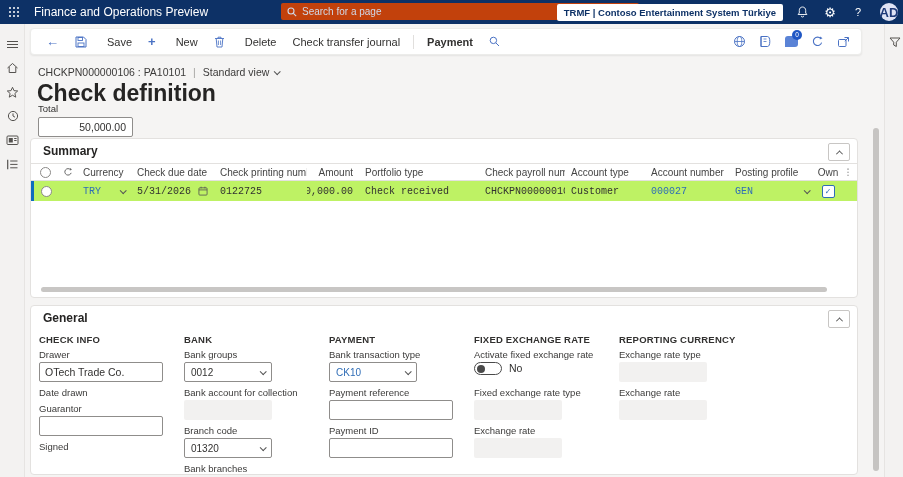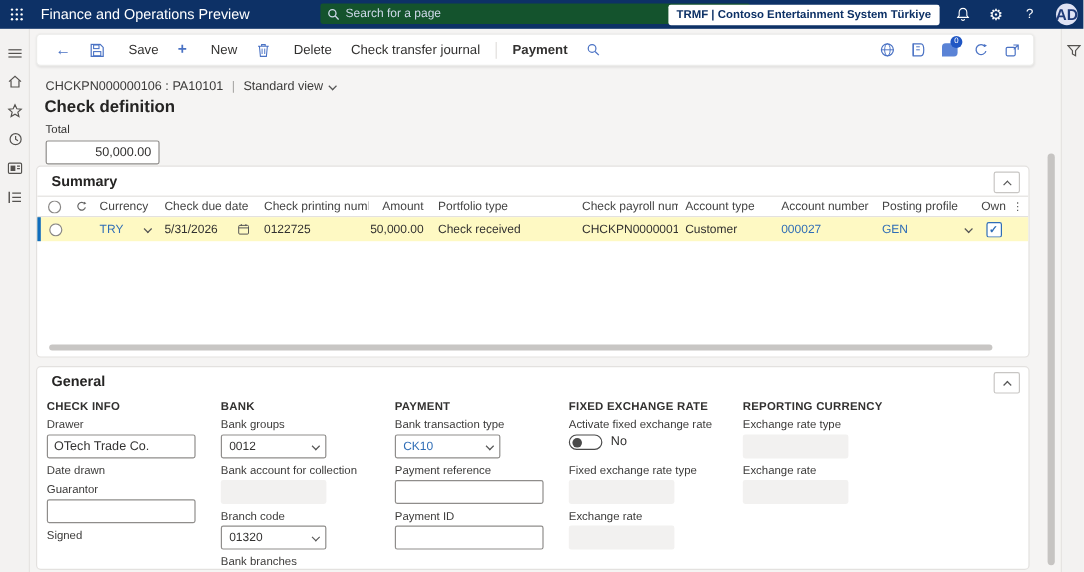--- a/index.html
+++ b/index.html
@@ -6,22 +6,22 @@
   html,body { width:903px; height:477px; overflow:hidden; background:#f5f4f3;
               font-family:"Liberation Sans", sans-serif; color:#323130; }
   .screen { position:relative; width:903px; height:477px; }
 
   
   .topbar { position:absolute; top:0; left:0; width:903px; height:24px;
             background:#0d3166; color:#fff; z-index:30; }
   .waffle { position:absolute; left:6px; top:4px; width:16px; height:16px;
             display:flex; align-items:center; justify-content:center; cursor:pointer; }
   .app-title { position:absolute; left:34px; top:5px; font-size:12px; font-weight:normal; }
-  .top-search { position:absolute; left:267px; top:3px; width:358px; height:17px;
-                background:#14532d; border-radius:2px; display:flex; align-items:center;
+  .top-search { position:absolute; left:281px; top:3px; width:358px; height:17px;
+                background:#c2410c; border-radius:2px; display:flex; align-items:center;
                 padding:0 6px; gap:5px;justify-content:center; }
   .top-search input { background:transparent; border:none; outline:none; color:#cfd9ea;
                       font-size:10px; width:100%; font-family:inherit; }
   .top-search input::placeholder { color:#cfd9ea; }
   .env-chip { position:absolute; right:120px; top:3.5px; height:17px; background:#fff;
               color:#0d3166; font-size:9.5px; font-weight:bold; border-radius:2px;
               display:flex; align-items:center; padding:0 7px; cursor:pointer; }
   .top-icon { position:absolute; top:3px; width:18px; height:18px; display:flex;
               align-items:center; justify-content:center; cursor:pointer; }
   .gear-glyph::after { content:"\2699"; font-size:13px; color:#fff; }
@@ -67,21 +67,21 @@
   .msg-bubble { width:13px; height:11px; background:#5a83d6; border-radius:3px 3px 3px 0; }
   .msg-badge { position:absolute; top:-4px; right:-3px; min-width:10px; height:10px;
                background:#1f56c4; color:#fff; font-size:6.5px; border-radius:5px;
                display:flex; align-items:center; justify-content:center; padding:0 1px; }
 
   
   .breadcrumb { position:absolute; left:13px; top:42px; font-size:10.5px; color:#3b3a39;
                 display:flex; align-items:center; gap:7px; }
   .crumb-sep { color:#a5a3a1; }
   .view-switch { display:flex; align-items:center; gap:5px; cursor:pointer; }
-  .page-title { position:absolute; left:12px; top:56px; font-size:14px; font-weight:bold; color:#252423; }
+  .page-title { position:absolute; left:12px; top:56px; font-size:23px; font-weight:bold; color:#252423; }
   .total-wrap { position:absolute; left:13px; top:79px; }
   .total-label { font-size:9.5px; color:#323130; margin-bottom:3px; }
   .total-box { width:95px; height:20px; border:1px solid #8f8d8b; border-radius:2px; background:#fff;
                font-size:10.5px; display:flex; align-items:center; justify-content:flex-end;
                padding:0 6px; cursor:text; }
 
   
   .card { position:absolute; left:5px; right:26px; background:#fff; border:1px solid #e3e1df;
           border-radius:4px; overflow:hidden; }
   .summary-card { top:114px; height:160px; }
@@ -93,21 +93,21 @@
                   display:flex; align-items:center; justify-content:center; cursor:pointer; }
   .chev { width:5px; height:5px; border-right:1.2px solid #555; border-bottom:1.2px solid #555;
           display:inline-block; }
   .chev-up { transform:rotate(-135deg) translate(-1px,-1px); }
   .chev-down { transform:rotate(45deg) translateY(-1px); }
 
   
   .grid { position:absolute; left:0; right:0; top:24px; font-size:10px; }
   .g-row { display:flex; align-items:center; height:18px; }
   .g-head { border-top:1px solid #e3e1df; border-bottom:1px solid #e3e1df; color:#444; }
-  .g-data { height:20px; background:#fef9c3; border-left:3px solid #0f6cbd; color:#323130; }
+  .g-data { height:20px; background:#bef264; border-left:3px solid #0f6cbd; color:#323130;font-family:Liberation Mono, monospace; }
   .gc { padding:0 6px; white-space:nowrap; overflow:hidden; flex:none; display:flex; align-items:center; }
   .gc-sel { width:28px; justify-content:center; }
   .g-data .gc-sel { width:25px; }
   .gc-refresh { width:18px; padding:0; justify-content:center; }
   .gc-currency { width:54px; justify-content:space-between; }
   .gc-duedate { width:83px; justify-content:space-between; }
   .gc-printing { width:93px; }
   .gc-amount { width:52px; justify-content:flex-end; }
   .gc-portfolio { width:120px; }
   .gc-payroll { width:86px; }

